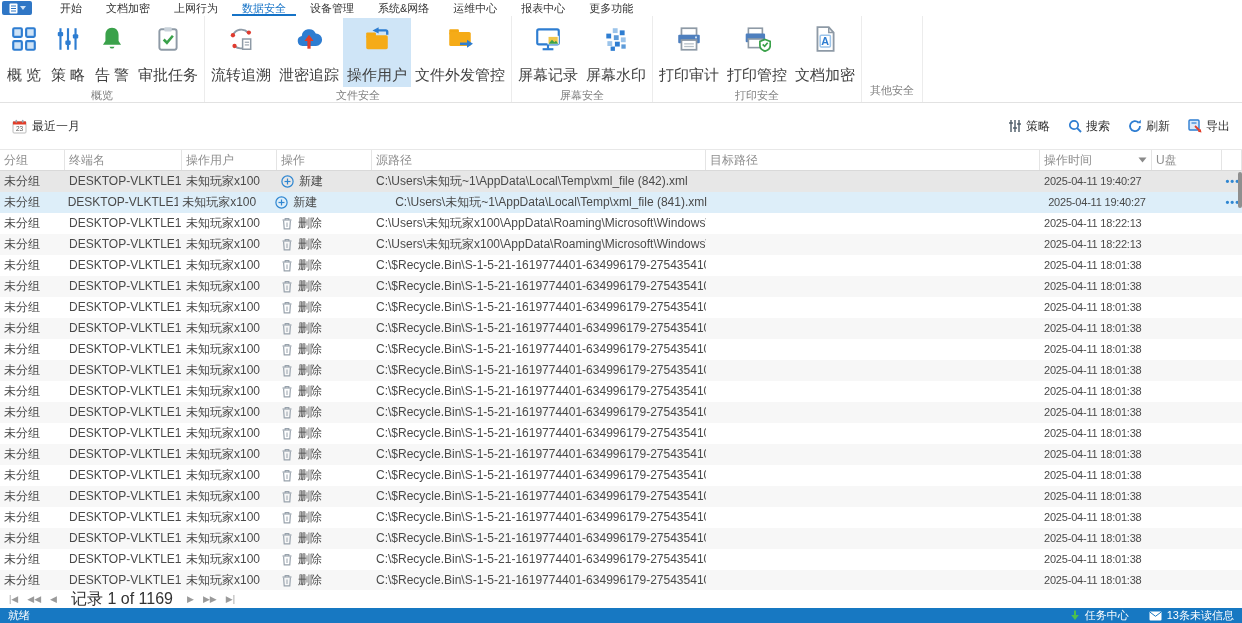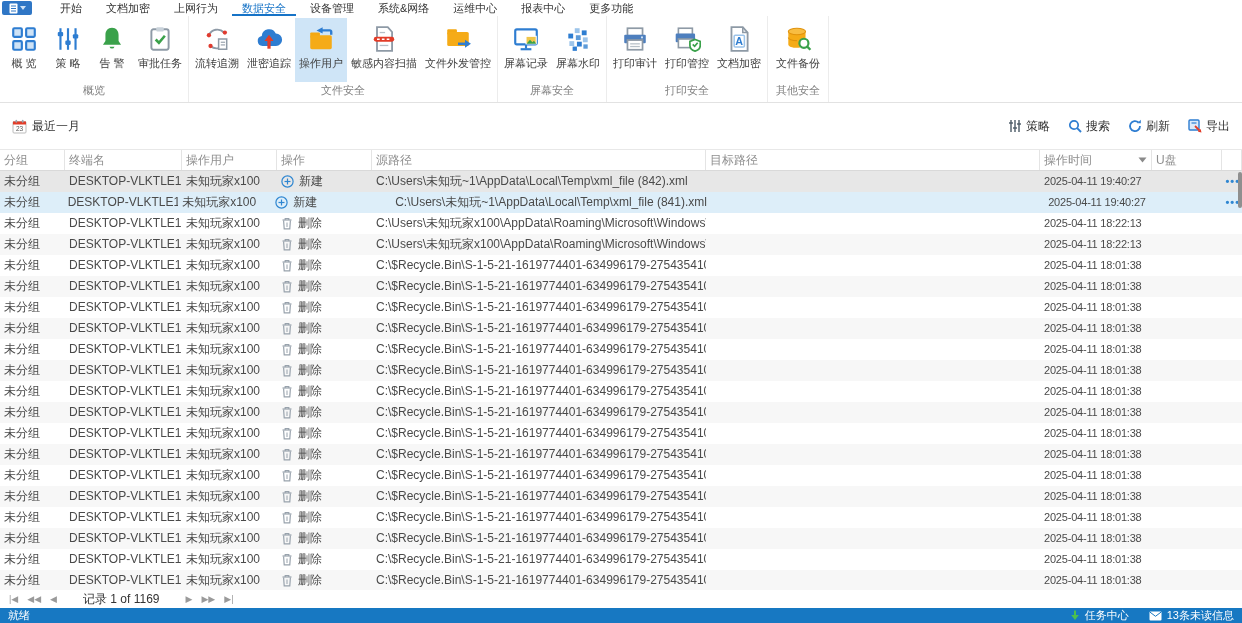--- a/index.html
+++ b/index.html
@@ -14,21 +14,21 @@
   .tab.active { color:#1673c7; box-shadow: inset 0 -2px 0 #1673c7; }
 
   
   .ribbon { height:87px; display:flex; border-bottom:1px solid #e2e2e2; background:#fff; }
   .ribbon-group { display:flex; flex-direction:column; border-right:1px solid #ececec; padding:0 2px; }
   .rg-items { display:flex; flex:1; align-items:stretch; justify-content:center; padding-top:2px; }
   .rg-label { text-align:center; font-size:11px; color:#808080; padding:1px 6px 4px; white-space:nowrap; }
   .ribbon-item { display:flex; flex-direction:column; align-items:center; padding:4px 4px 2px; min-width:44px; cursor:pointer; }
   .ribbon-item.active { background:#cfe5f7; }
   .ribbon-item .ric { height:34px; display:flex; align-items:center; justify-content:center; }
-  .ribbon-item .rlabel { font-size:11px; color:#3f3f3f; white-space:nowrap; margin-top:0; }
+  .ribbon-item .rlabel { font-size:15px; color:#3f3f3f; white-space:nowrap; margin-top:10px; }
 
   
   .filterbar { height:46px; display:flex; align-items:center; justify-content:space-between; padding:0 12px; background:#fff; }
   .fb-left, .fb-right { display:flex; align-items:center; }
   .fb-date { display:flex; align-items:center; gap:5px; cursor:pointer; color:#333; }
   .fb-action { display:flex; align-items:center; gap:4px; margin-left:18px; cursor:pointer; color:#333; }
 
   
   .thead { display:flex; height:22px; border-top:1px solid #e8e8e8; border-bottom:1px solid #d9d9d9; background:#fff; }
   .hcell { display:flex; align-items:center; justify-content:space-between; padding:0 4px; font-size:12px; color:#8f8f8f;
@@ -41,21 +41,21 @@
   .tcell { padding:0 4px; overflow:hidden; white-space:nowrap; color:#4a4a4a; }
   .tcell.op { display:flex; align-items:center; gap:5px; }
   .tcell.time { font-size:11px; letter-spacing:-0.2px; }
   .tcell.menu { color:#2e86d1; font-weight:bold; letter-spacing:1px; font-size:11px; padding:0 2px; text-align:right; }
   .vscroll { position:absolute; top:0; right:0; width:5px; height:100%; }
   .vthumb { position:absolute; top:1px; right:0; width:4px; height:36px; background:#8f8f8f; border-radius:2px; }
 
   
   .pager { height:18px; display:flex; align-items:center; background:#fff; padding-left:6px; gap:3px; }
   .pg-btn { color:#9a9a9a; font-size:9px; padding:0 3px; cursor:pointer; line-height:18px; }
-  .pg-label { color:#333; font-size:12px; margin:0 20px; }
+  .pg-label { color:#333; font-size:16px; margin:0 8px; }
 
   
   .statusbar { height:15px; background:#1778c2; color:#fff; display:flex; align-items:center;
     justify-content:space-between; padding:0 8px; font-size:11px; }
   .sb-right { display:flex; align-items:center; }
   .sb-item { display:flex; align-items:center; gap:5px; margin-left:20px; cursor:pointer; }
 
   svg { display:block; }
 </style>
 </head>
@@ -179,32 +179,20 @@
               <rect x="3" y="9.5" width="20" height="13" rx="1.5" fill="#f5ab17"></rect>
               <path d="M22.5 9V6.2a1.2 1.2 0 00-1.2-1.2H13" fill="none" stroke="#2e7dd1" stroke-width="2.2"></path>
               <path d="M14.5 2L8.8 5l5.7 3z" fill="#2e7dd1"></path>
             </svg>
           </span>
           <span class="rlabel">操作用户</span>
         </div>
         <div class="ribbon-item">
           <span class="ric">
             <svg width="28" height="28" viewBox="0 0 26 26">
-              <path d="M6.5 2h10l4 4.5V24h-14z" fill="#fff" stroke="#8e9aa6" stroke-width="1.7"></path>
-              <line x1="9" y1="7" x2="14" y2="7" stroke="#b7c0c8" stroke-width="1.2"></line>
-              <line x1="9" y1="19" x2="17" y2="19" stroke="#b7c0c8" stroke-width="1.2"></line>
-              <rect x="3.5" y="11" width="19" height="4.5" rx="2.2" fill="#e23c28"></rect>
-              <line x1="6.5" y1="13.2" x2="19.5" y2="13.2" stroke="#fff" stroke-width="1.4" stroke-dasharray="2.5 2"></line>
-            </svg>
-          </span>
-          <span class="rlabel">敏感内容扫描</span>
-        </div>
-        <div class="ribbon-item">
-          <span class="ric">
-            <svg width="28" height="28" viewBox="0 0 26 26">
               <rect x="3" y="4" width="9" height="5" rx="1" fill="#f3a812"></rect>
               <rect x="3" y="6.5" width="20" height="13" rx="1.5" fill="#f5ab17"></rect>
               <path d="M13 17.5h7" fill="none" stroke="#2e7dd1" stroke-width="2.4"></path>
               <path d="M19.5 13.8l5.5 3.7-5.5 3.7z" fill="#2e7dd1"></path>
             </svg>
           </span>
           <span class="rlabel">文件外发管控</span>
         </div>
       </div>
       <div class="rg-label">文件安全</div>
@@ -280,34 +268,20 @@
               <text x="13.2" y="18.5" font-size="10" font-weight="bold" fill="#2e7dd1" text-anchor="middle" font-family="Liberation Sans,sans-serif">A</text>
             </svg>
           </span>
           <span class="rlabel">文档加密</span>
         </div>
       </div>
       <div class="rg-label">打印安全</div>
     </div>
     <div class="ribbon-group">
       <div class="rg-items">
-        <div class="ribbon-item">
-          <span class="ric">
-            <svg width="28" height="28" viewBox="0 0 26 26">
-              <path d="M4 6v12c0 1.8 3.6 3.2 8 3.2 1 0 2-.1 2.9-.2V6z" fill="#f5ab17"></path>
-              <path d="M20 6v7.5h-6V6z" fill="#f5ab17"></path>
-              <ellipse cx="12" cy="6" rx="8" ry="3" fill="#f8bd42"></ellipse>
-              <ellipse cx="12" cy="6" rx="8" ry="3" fill="none" stroke="#e0920c" stroke-width="1"></ellipse>
-              <path d="M4 11.5c0 1.7 3.6 3 8 3" fill="none" stroke="#e0920c" stroke-width="1"></path>
-              <circle cx="18.5" cy="17" r="4.2" fill="#fff" fill-opacity="0.85" stroke="#3aa14a" stroke-width="2"></circle>
-              <line x1="21.6" y1="20.1" x2="24.5" y2="23" stroke="#3aa14a" stroke-width="2.2"></line>
-            </svg>
-          </span>
-          <span class="rlabel">文件备份</span>
-        </div>
       </div>
       <div class="rg-label">其他安全</div>
     </div>
   </div>
 
 <div class="filterbar">
   <div class="fb-left">
     <div class="fb-date">
       <span>
         <svg width="15" height="15" viewBox="0 0 15 15">

